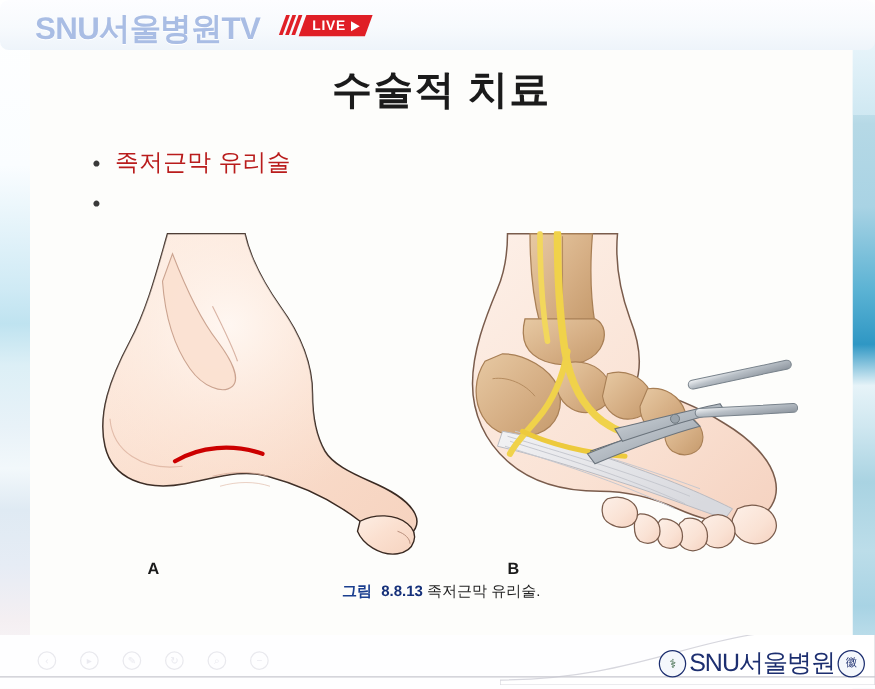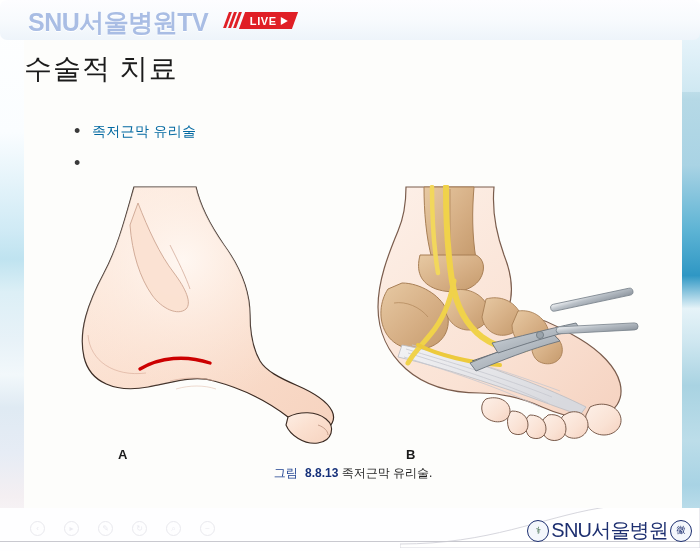--- a/index.html
+++ b/index.html
@@ -68,44 +68,44 @@
     width:0;height:0;border-left:7px solid #fff;
     border-top:4.5px solid transparent;border-bottom:4.5px solid transparent;
   }
 
   
   .slide {
     position:absolute; left:24px; top:40px; width:658px; height:468px;
     background:#fdfdfb; z-index:3;
   }
   .slide-title {
-    position:absolute; left:0; top:10px; width:658px; 
-    font-size:28px; color:#1b1b1b; letter-spacing:1px;
+    position:absolute; left:0; top:10px; width:658px; text-align:center;
+    font-size:32px; color:#1b1b1b; letter-spacing:1px;font-weight:bold;
   }
   .bullets { position:absolute; left:50px; top:78px; }
   .bullet { display:flex; align-items:flex-start; margin-bottom:6px; }
   .bullet .dot { width:18px; font-size:18px; color:#3a3a3a; line-height:26px; }
-  .bullet .txt { font-size:14px; color:#0369a1; line-height:26px; letter-spacing:0.3px; }
+  .bullet .txt { font-size:19px; color:#b91c1c; line-height:26px; letter-spacing:0.3px; }
 
   
   .figures { position:absolute; left:0; top:145px; width:658px; height:300px; }
   .fig { position:absolute; }
   .fig-a { left:50px;  top:0;  width:280px; height:270px; }
   .fig-b { left:330px; top:0;  width:290px; height:275px; }
   .fig-label {
     position:absolute; font-size:13px; font-weight:bold; color:#1a1a1a;
   }
   .label-a { left:94px;  top:262px; }
   .label-b { left:382px; top:262px; }
 
   .caption {
     position:absolute; left:0; top:425px; width:658px; text-align:center;
     font-size:12px; color:#1b1b1b; white-space:nowrap;
   }
-  .caption .fignum { color:#1b3f8f; font-weight:normal; }
+  .caption .fignum { color:#1b3f8f; font-weight:bold; }
   .caption .figid  { color:#16317a; font-weight:bold; margin-left:4px; }
   .caption .figtxt { margin-left:0; color:#1f1f1f; }
 
   
   .cursor { position:absolute; left:375px; top:196px; width:26px; height:40px; }
 
   
   .footer {
     position:absolute; left:0; top:508px; width:700px; height:43px;
     background:#fefeff; z-index:6; overflow:hidden;

